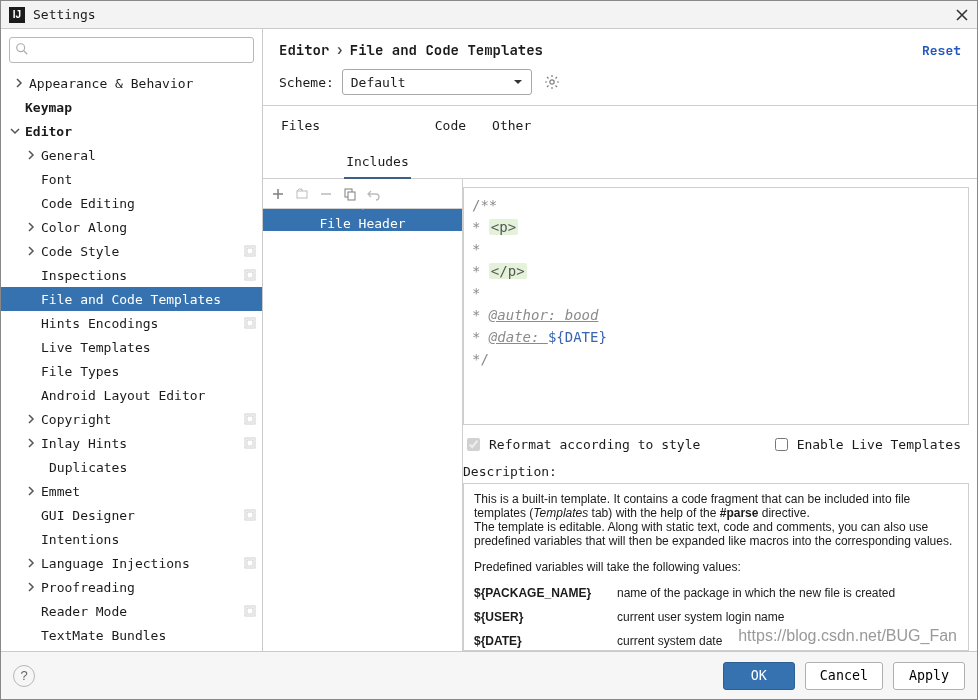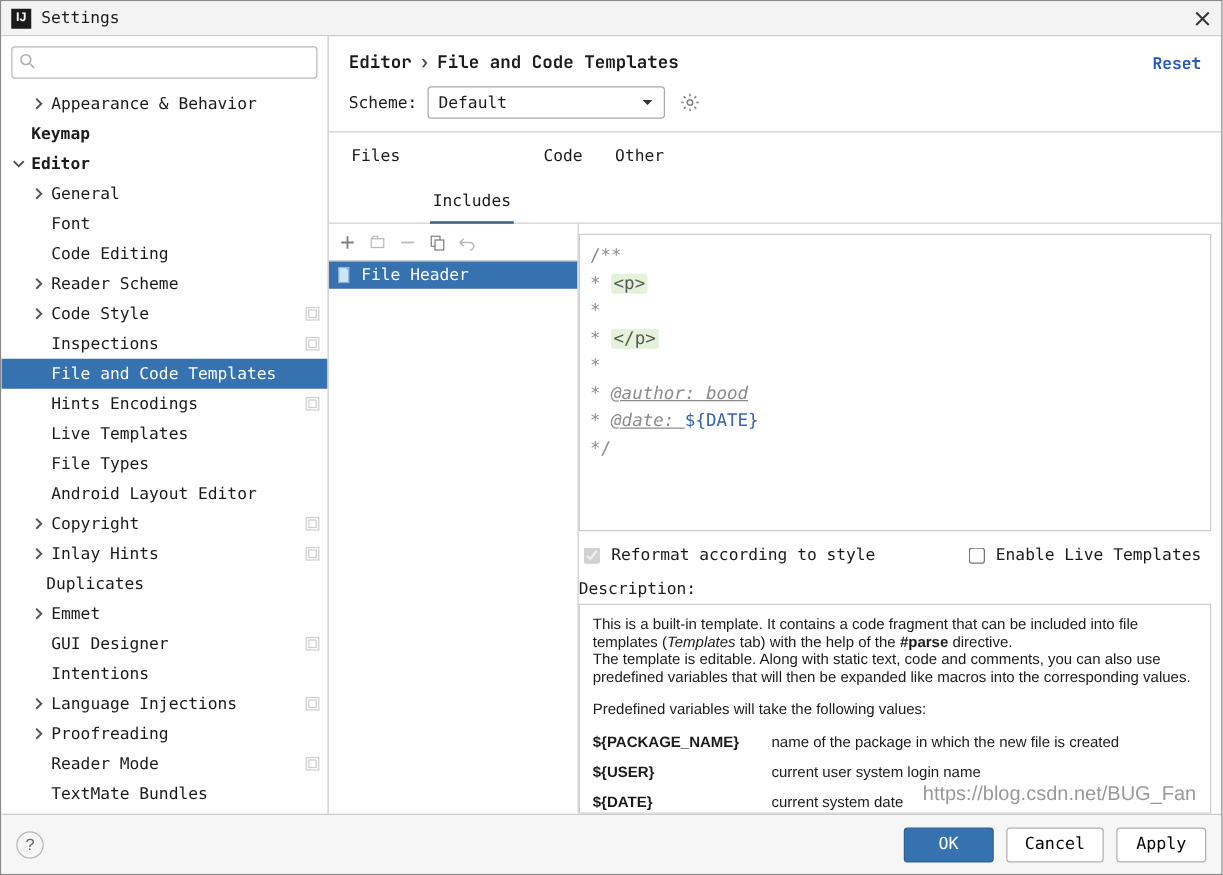--- a/index.html
+++ b/index.html
@@ -70,21 +70,21 @@
   .tab-row { display: flex; gap: 22px; padding: 8px 16px 0 16px; border-bottom: 1px solid #cfcfcf; font-family: "Consolas", monospace; }
   .tab { padding: 4px 2px 8px 2px; cursor: pointer; }
   .tab.active { border-bottom: 2px solid #3d6185; margin-bottom: -1px; margin-top: 36px; }
   
   .edit-split { flex: 1; display: flex; min-height: 0; padding: 0; gap: 0; }
   .template-list-col { width: 200px; display: flex; flex-direction: column; border-right: 1px solid #cfcfcf; }
   .toolbar { display: flex; align-items: center; gap: 10px; height: 30px; padding: 0 8px; border-bottom: 1px solid #cfcfcf; }
   .toolbar svg { width: 14px; height: 14px; opacity: .75; cursor: pointer; }
   .template-list { flex: 1; overflow: auto; font-family: "Consolas", monospace; font-size: 13px; }
   .template-list .trow { display: flex; align-items: center; gap: 6px; height: 22px; padding: 0 6px; }
-  .template-list .trow.selected { background: #3572af; color: #fff; }
+  .template-list .trow.selected { background: #3572af; color: #fff; flex-direction: column; }
   .tfile-icon { width: 14px; height: 14px; }
   .editor-col { flex: 1; display: flex; flex-direction: column; min-width: 0; }
   .code-area { flex: 1; border: 1px solid #cfcfcf; margin: 8px 8px 4px 0; padding: 6px 8px; font-family: "Consolas", monospace; font-size: 14px; color: #8b8b8b; line-height: 22px; overflow: auto; white-space: nowrap; }
   .code-area .hl { background: #e4f2da; color: #575757; border-radius: 2px; padding: 0 2px; }
   .code-area .tag { text-decoration: underline; font-style: italic; color: #8b8b8b; }
   .code-area .var { color: #3864b1; }
   .checks-row { display: flex; align-items: center; gap: 36px; padding: 6px 8px 6px 0; font-family: "Consolas", monospace; }
   .checks-row label { display: flex; align-items: center; gap: 6px; }
   .desc-lbl { font-family: "Consolas", monospace; padding: 4px 8px 4px 0; }
   .desc-box { border: 1px solid #cfcfcf; margin: 0 8px 0 0; padding: 8px 10px; font-size: 12px; height: 168px; overflow: auto; }
@@ -120,21 +120,21 @@
     <div class="search-row">
       <div class="search-box">
         <svg class="search-icon" viewBox="0 0 16 16">
           <circle cx="6.5" cy="6.5" r="4.5" fill="none" stroke="#777" stroke-width="1.4"></circle>
           <line x1="10" y1="10" x2="14" y2="14" stroke="#777" stroke-width="1.4"></line>
         </svg>
         <input class="search-input" type="text" placeholder="" style="">
       </div>
     </div>
     <div class="tree" id="tree">
-          <div class="tree-item" style="padding-left: 24px;">
+          <div class="tree-item" style="padding-left: 12px;">
             <svg class="chev" viewBox="0 0 12 12">
               <path d="M4 2 L8 6 L4 10" fill="none" stroke="currentColor" stroke-width="1.5" transform=""></path>
             </svg>
             <span class="label" style="">Appearance &amp; Behavior</span>
           </div>
           <div class="tree-item" style="padding-left: 8px;">
             <span class="chev"></span>
             <span class="label" style="font-weight:700">Keymap</span>
           </div>
           <div class="tree-item" style="padding-left: 8px;">
@@ -154,21 +154,21 @@
             <span class="label" style="">Font</span>
           </div>
           <div class="tree-item" style="padding-left: 24px;">
             <span class="chev"></span>
             <span class="label" style="">Code Editing</span>
           </div>
           <div class="tree-item" style="padding-left: 24px;">
             <svg class="chev" viewBox="0 0 12 12">
               <path d="M4 2 L8 6 L4 10" fill="none" stroke="currentColor" stroke-width="1.5" transform=""></path>
             </svg>
-            <span class="label" style="">Reader Scheme</span>
+            <span class="label" style="">Color Along</span>
           </div>
           <div class="tree-item" style="padding-left: 24px;">
             <svg class="chev" viewBox="0 0 12 12">
               <path d="M4 2 L8 6 L4 10" fill="none" stroke="currentColor" stroke-width="1.5" transform=""></path>
             </svg>
             <span class="label" style="">Code Style</span>
             <svg class="trail-icon" viewBox="0 0 12 12">
               <rect x="1" y="1" width="10" height="10" fill="none" stroke="#888"></rect>
               <rect x="3" y="3" width="6" height="6" fill="none" stroke="#888"></rect>
             </svg>
@@ -218,21 +218,21 @@
           <div class="tree-item" style="padding-left: 24px;">
             <svg class="chev" viewBox="0 0 12 12">
               <path d="M4 2 L8 6 L4 10" fill="none" stroke="currentColor" stroke-width="1.5" transform=""></path>
             </svg>
             <span class="label" style="">Inlay Hints</span>
             <svg class="trail-icon" viewBox="0 0 12 12">
               <rect x="1" y="1" width="10" height="10" fill="none" stroke="#888"></rect>
               <rect x="3" y="3" width="6" height="6" fill="none" stroke="#888"></rect>
             </svg>
           </div>
-          <div class="tree-item" style="padding-left: 20px;">
+          <div class="tree-item" style="padding-left: 32px;">
             <span class="chev"></span>
             <span class="label" style="">Duplicates</span>
           </div>
           <div class="tree-item" style="padding-left: 24px;">
             <svg class="chev" viewBox="0 0 12 12">
               <path d="M4 2 L8 6 L4 10" fill="none" stroke="currentColor" stroke-width="1.5" transform=""></path>
             </svg>
             <span class="label" style="">Emmet</span>
           </div>
           <div class="tree-item" style="padding-left: 24px;">

